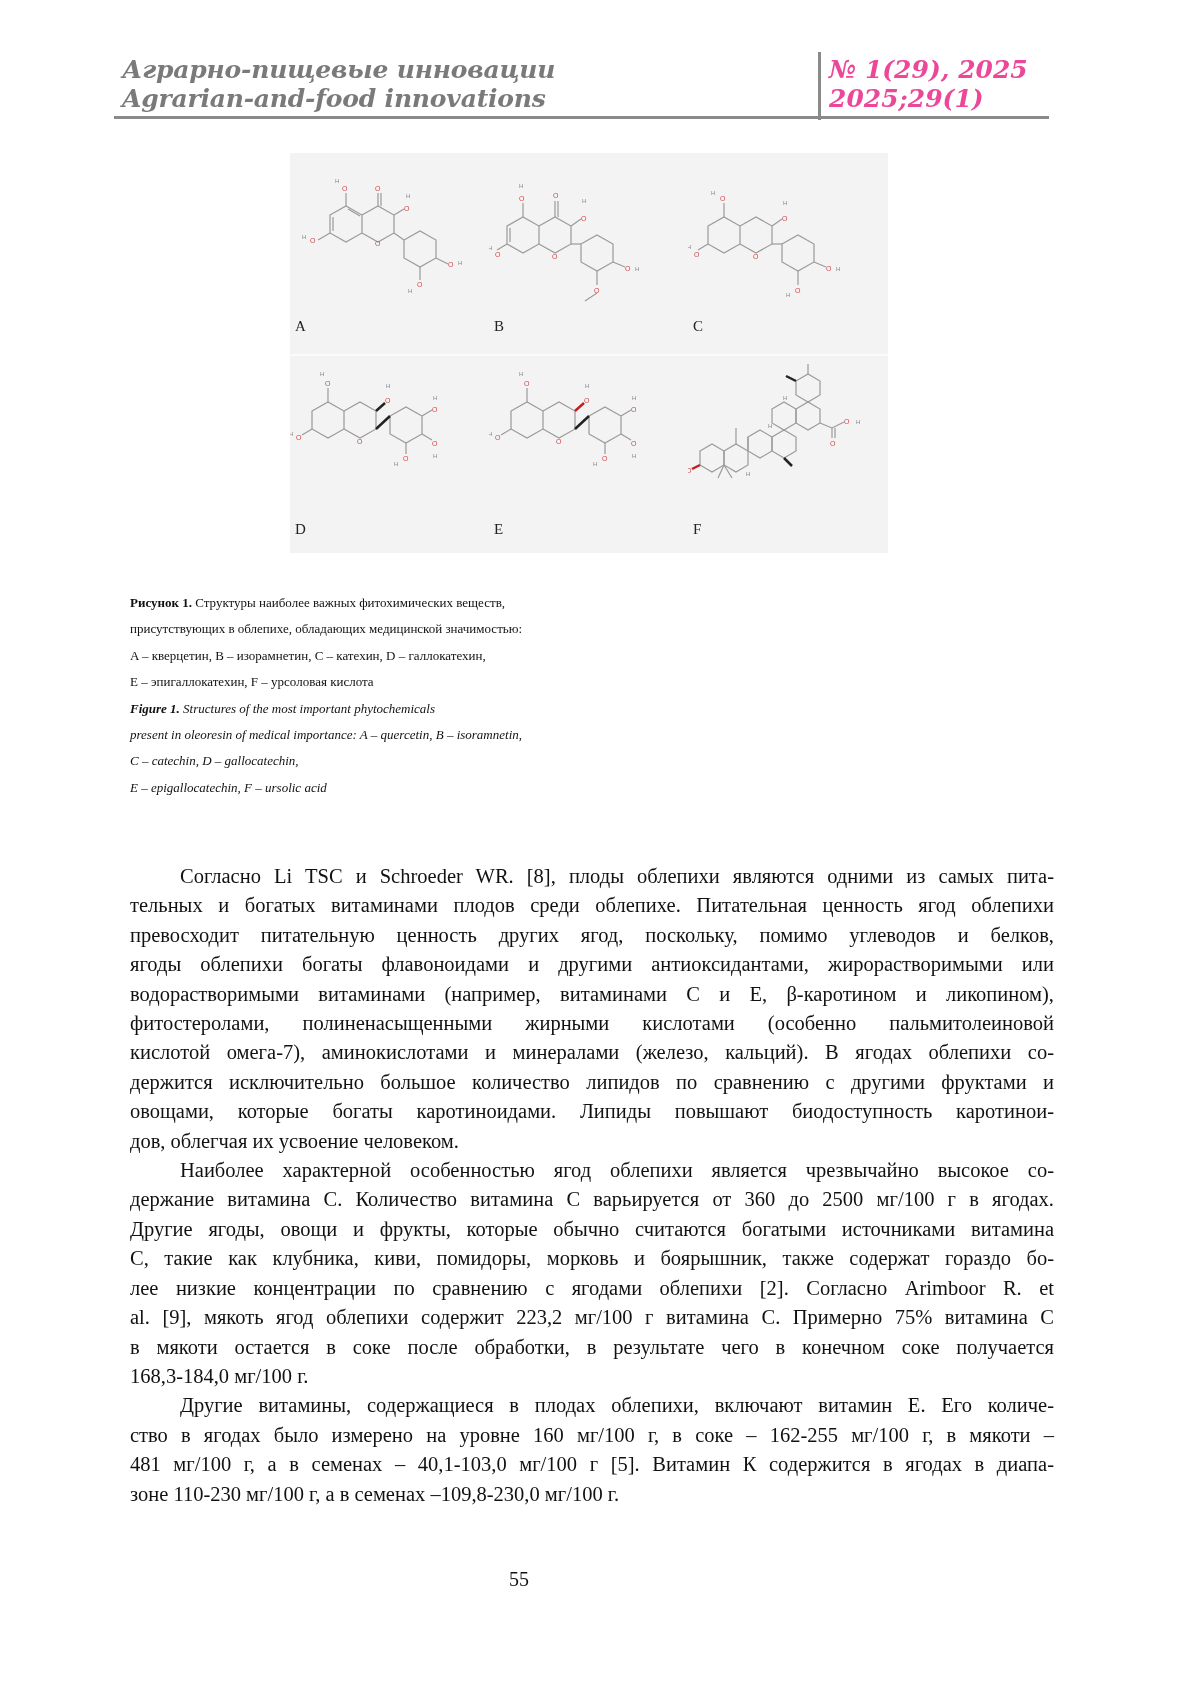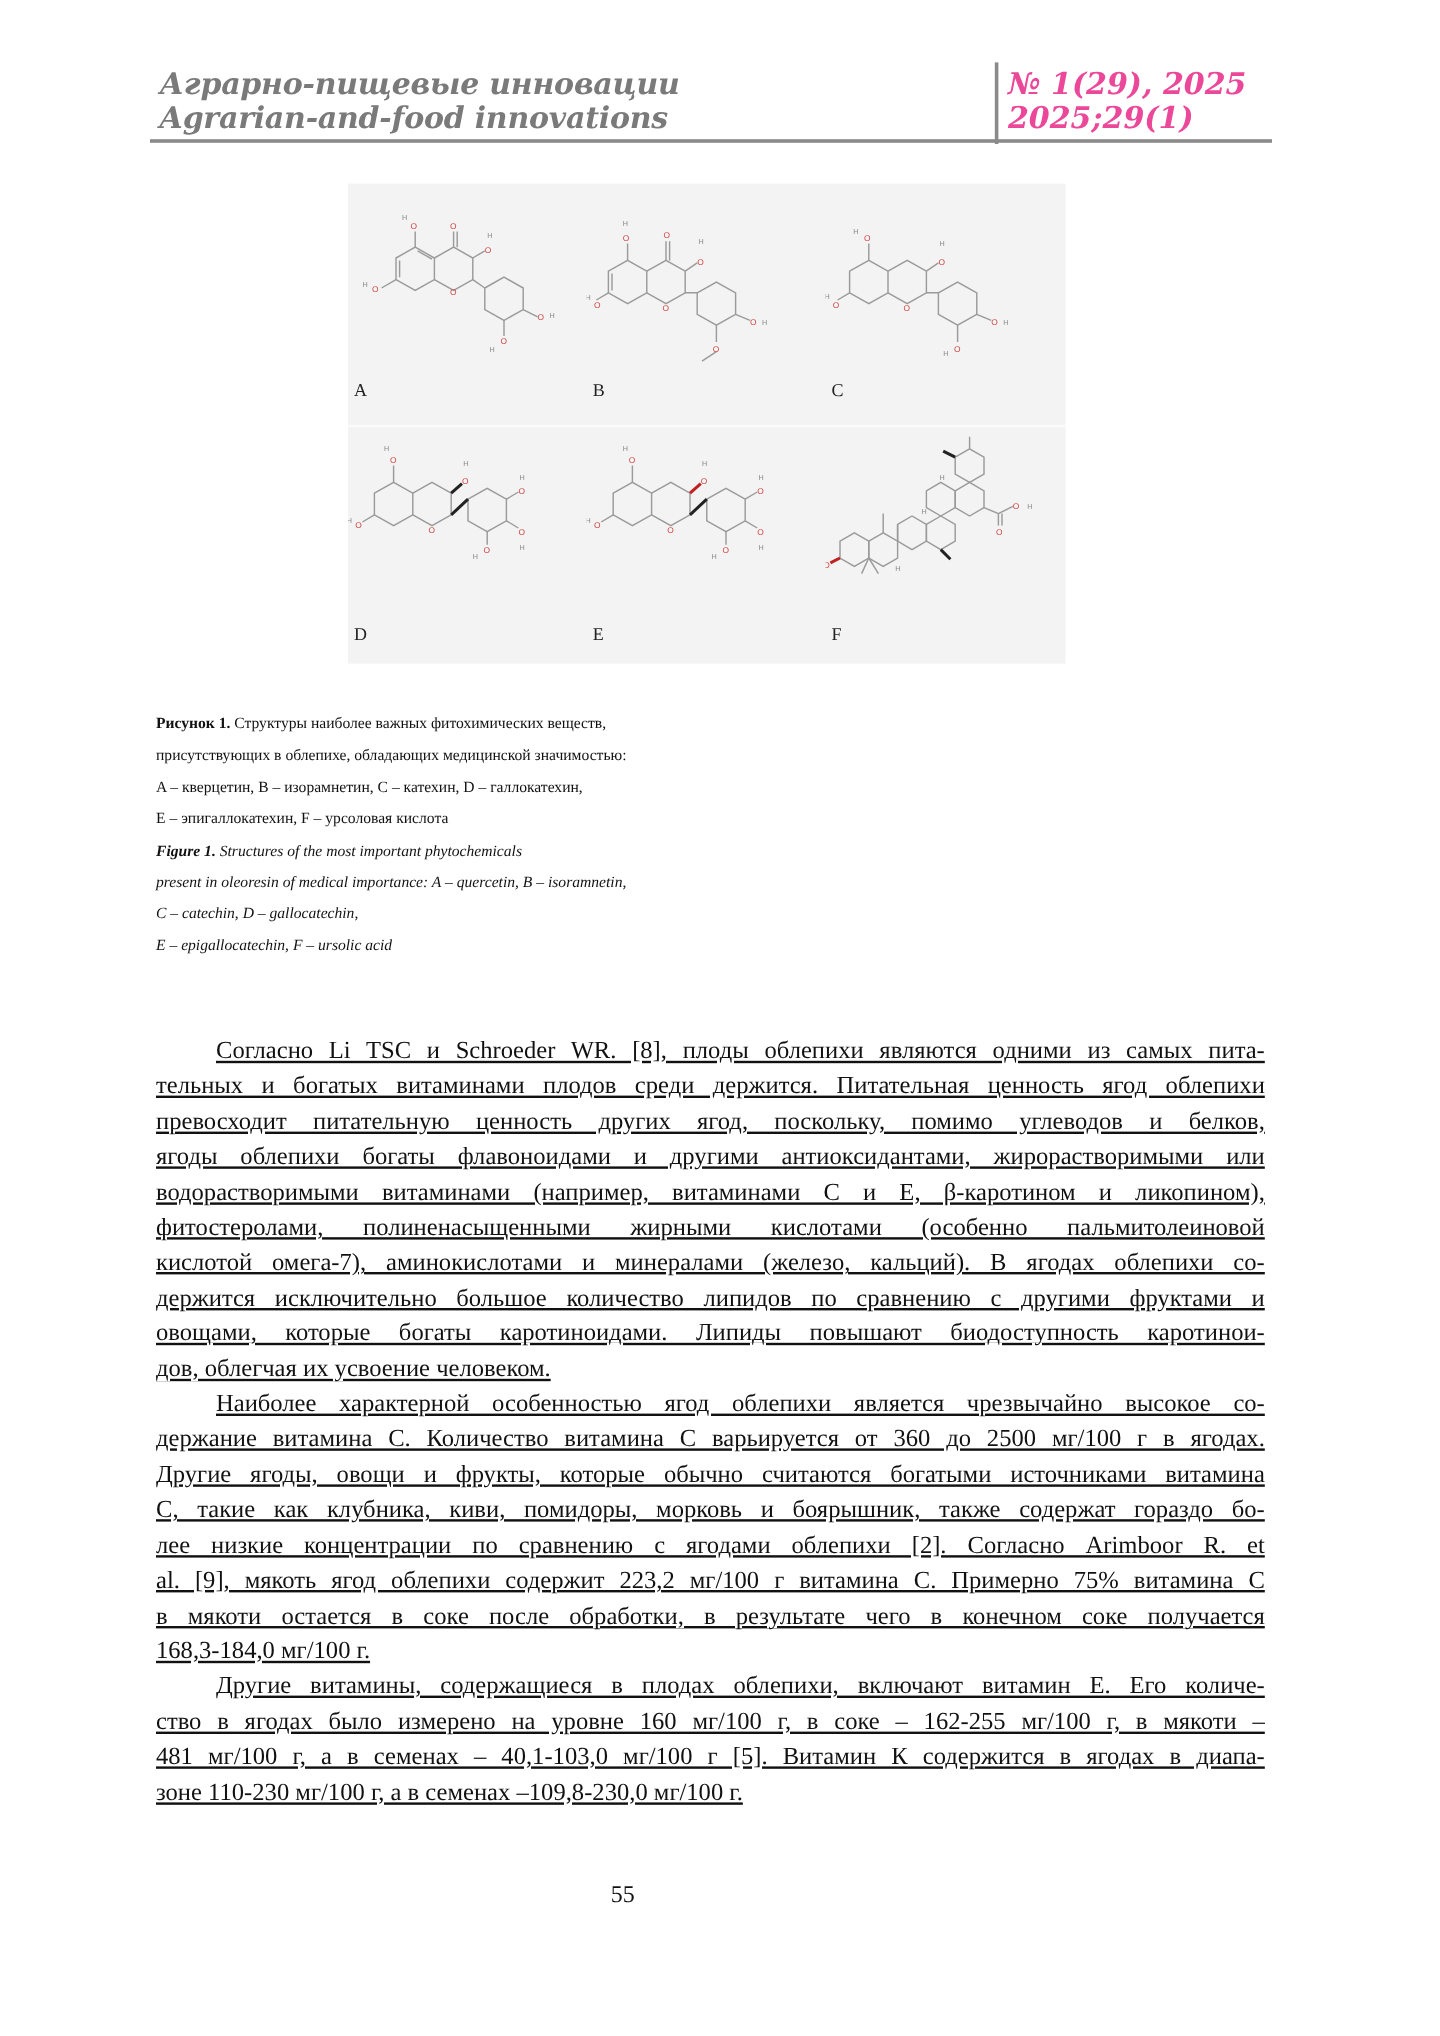--- a/index.html
+++ b/index.html
@@ -1,40 +1,40 @@
 <!DOCTYPE html>
 <html><head>
 <meta charset="utf-8">
 <style>
   html, body { margin: 0; padding: 0; background: #ffffff; }
   body { width: 1200px; height: 1697px; position: relative; overflow: hidden; font-family: "Liberation Serif", serif; color: #111; }
 
   
-  .header { position: absolute; left: 125px; top: 52px; width: 935px; height: 66px; }
+  .header { position: absolute; left: 114px; top: 52px; width: 935px; height: 66px; }
   .header-left { position: absolute; left: 8px; top: 3px; font-family: "DejaVu Serif", serif; font-style: italic; font-weight: bold; color: #7a7a7a; font-size: 25px; line-height: 29px; letter-spacing: -0.2px; }
   .header-right { position: absolute; left: 715px; top: 3px; font-family: "DejaVu Serif", serif; font-style: italic; font-weight: bold; color: #ec4899; font-size: 25px; line-height: 29px; }
   .header-vline { position: absolute; left: 704px; top: 0; width: 3px; height: 68px; background: #8a8a8a; }
   .header-hline { position: absolute; left: 0; top: 64px; width: 935px; height: 3px; background: #8a8a8a; }
 
   
   .figure { position: absolute; left: 290px; top: 153px; width: 598px; height: 400px; background: #f3f3f3; }
   .fig-sep { position: absolute; left: 0; top: 201px; width: 100%; height: 2px; background: #fbfbfb; }
   .panel { position: absolute; width: 199px; height: 200px; }
   .panel svg { position: absolute; left: 0; top: 0; }
   .panel-label { position: absolute; left: 5px; bottom: 18px; font-family: "Liberation Serif", serif; font-size: 15px; color: #222; }
 
   
   .caption { position: absolute; left: 130px; top: 590px; width: 760px; font-size: 13px; line-height: 26.4px; }
   .caption .line { display: block; white-space: nowrap; }
   .caption .en { font-style: italic; }
   .caption b { font-weight: bold; }
 
   
   .body-text { position: absolute; left: 130px; top: 862px; width: 924px; font-size: 20.5px; line-height: 29.4px; }
-  .body-text p { margin: 0; text-align: justify; text-align-last: left; text-decoration: underline; }
+  .body-text p { margin: 0; text-align: justify; text-align-last: left; }
   .body-text p .ln { display: block; text-align: justify; text-align-last: justify; white-space: nowrap; }
   .body-text p .ln.last { text-align-last: left; }
   .body-text p .ln.first { text-indent: 50px; }
 
   .page-number { position: absolute; left: 0; width: 1038px; top: 1568px; text-align: center; font-size: 20px; }
 </style>
 </head>
 <body>
 
 <div class="header">
@@ -274,21 +274,21 @@
   <span class="line">E – эпигаллокатехин, F – урсоловая кислота</span>
   <span class="line en"><b>Figure 1.</b><span> Structures of the most important phytochemicals</span></span>
   <span class="line en">present in oleoresin of medical importance: A – quercetin, B – isoramnetin,</span>
   <span class="line en">C – catechin, D – gallocatechin,</span>
   <span class="line en">E – epigallocatechin, F – ursolic acid</span>
 </div>
 
 <div class="body-text">
   <p>
     <span class="ln first">Согласно Li TSC и Schroeder WR. [8], плоды облепихи являются одними из самых пита-</span>
-    <span class="ln">тельных и богатых витаминами плодов среди держится. Питательная ценность ягод облепихи</span>
+    <span class="ln">тельных и богатых витаминами плодов среди облепихе. Питательная ценность ягод облепихи</span>
     <span class="ln">превосходит питательную ценность других ягод, поскольку, помимо углеводов и белков,</span>
     <span class="ln">ягоды облепихи богаты флавоноидами и другими антиоксидантами, жирорастворимыми или</span>
     <span class="ln">водорастворимыми витаминами (например, витаминами С и Е, β-каротином и ликопином),</span>
     <span class="ln">фитостеролами, полиненасыщенными жирными кислотами (особенно пальмитолеиновой</span>
     <span class="ln">кислотой омега-7), аминокислотами и минералами (железо, кальций). В ягодах облепихи со-</span>
     <span class="ln">держится исключительно большое количество липидов по сравнению с другими фруктами и</span>
     <span class="ln">овощами, которые богаты каротиноидами. Липиды повышают биодоступность каротинои-</span>
     <span class="ln last">дов, облегчая их усвоение человеком.</span>
   </p>
   <p>

